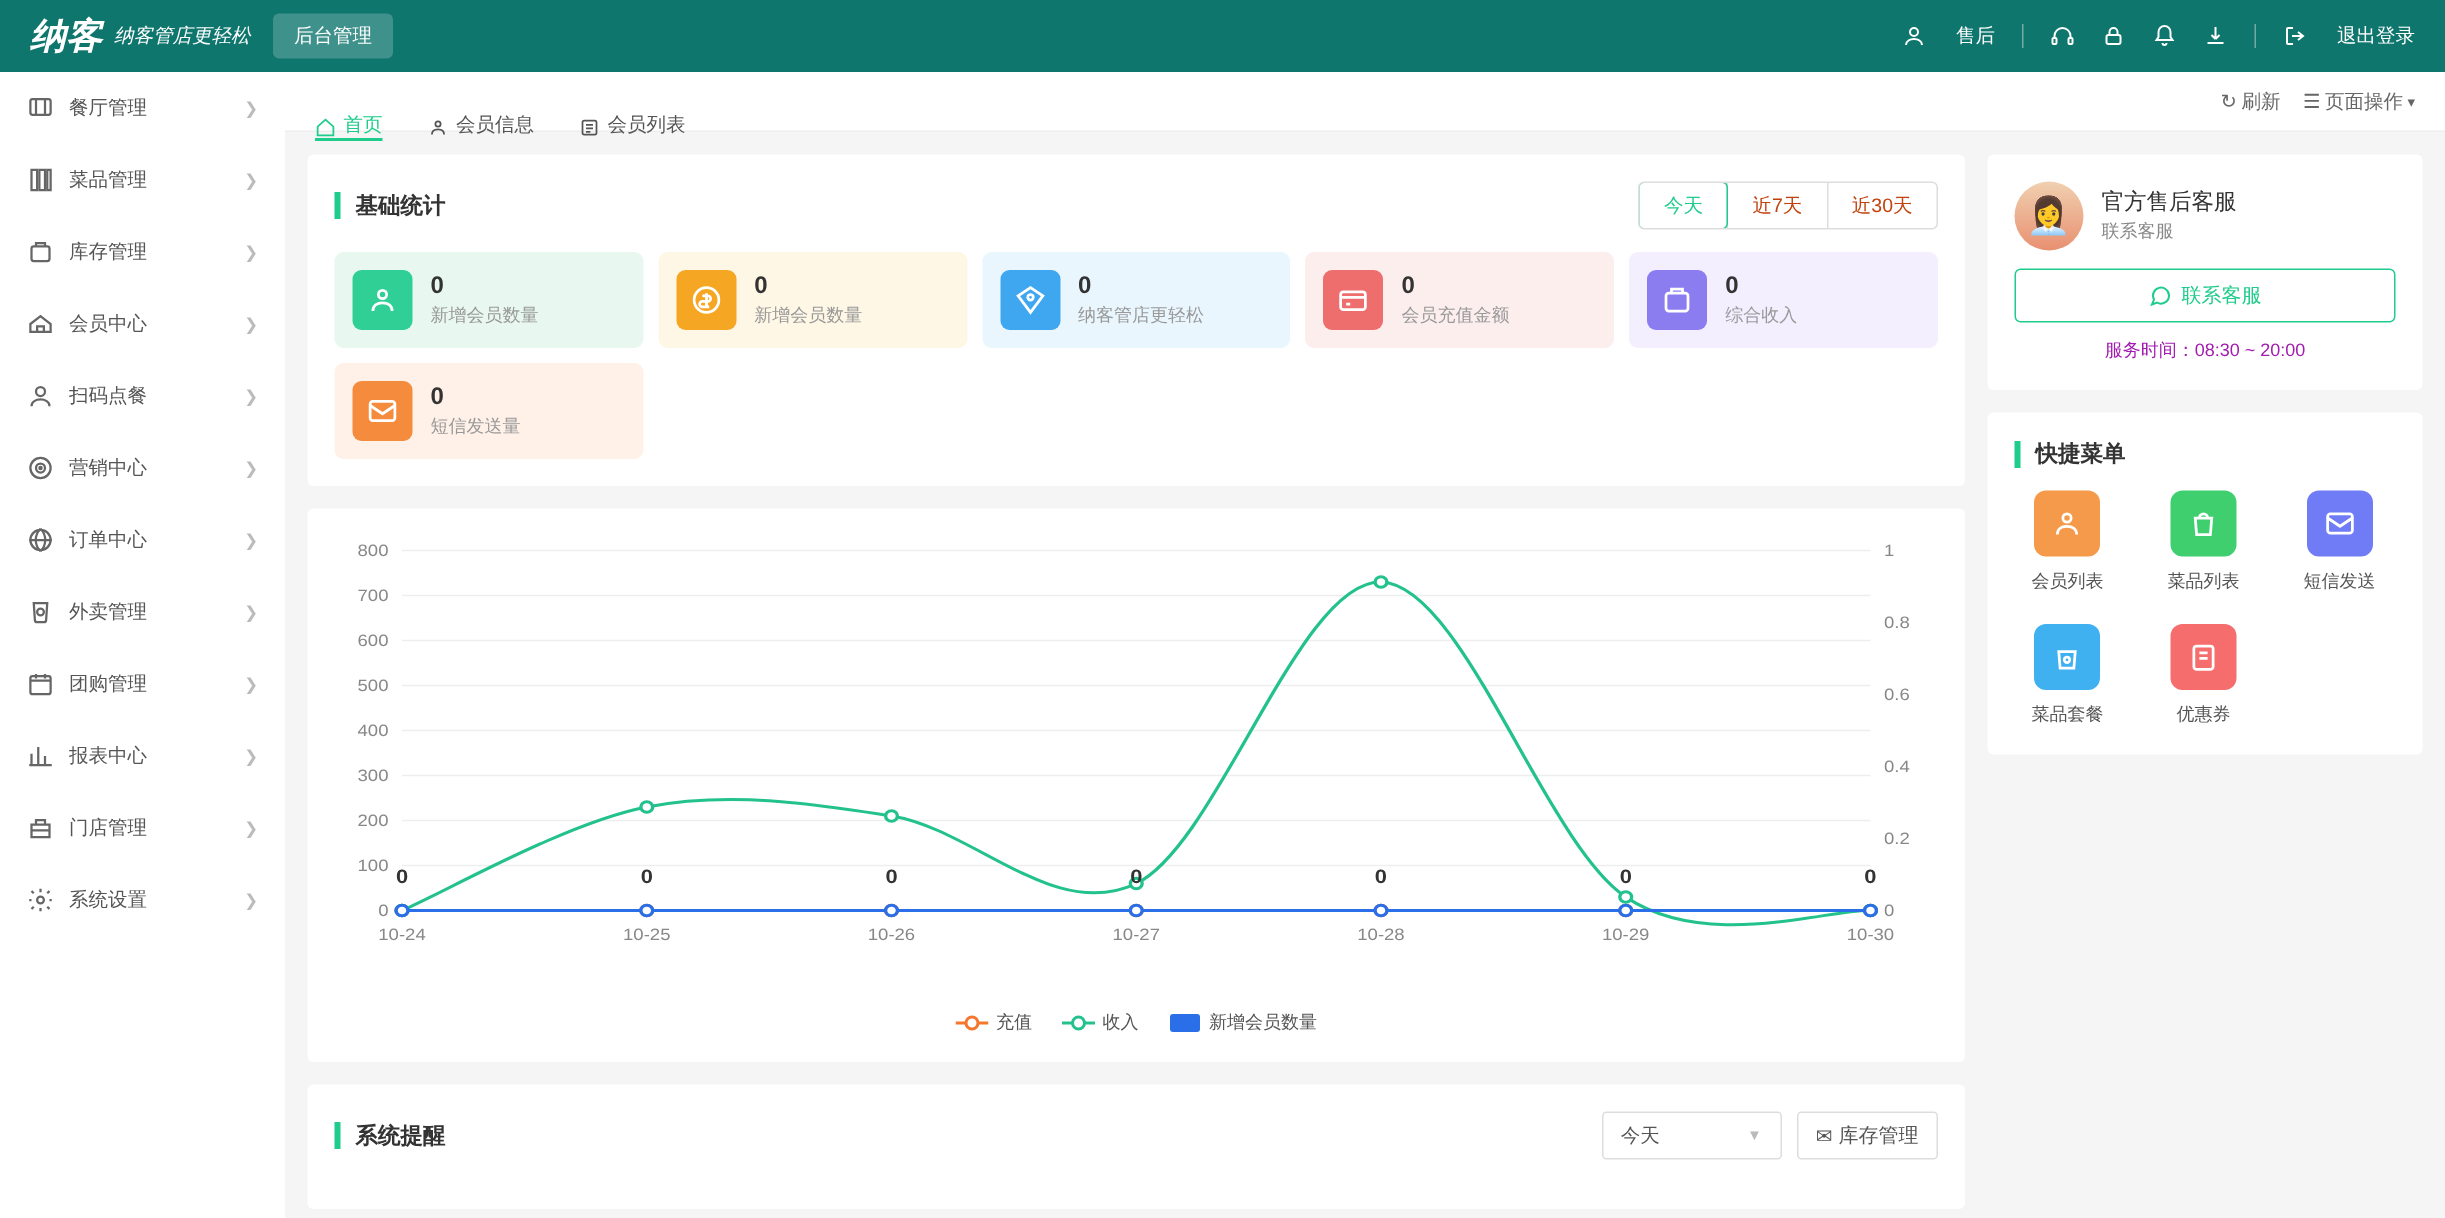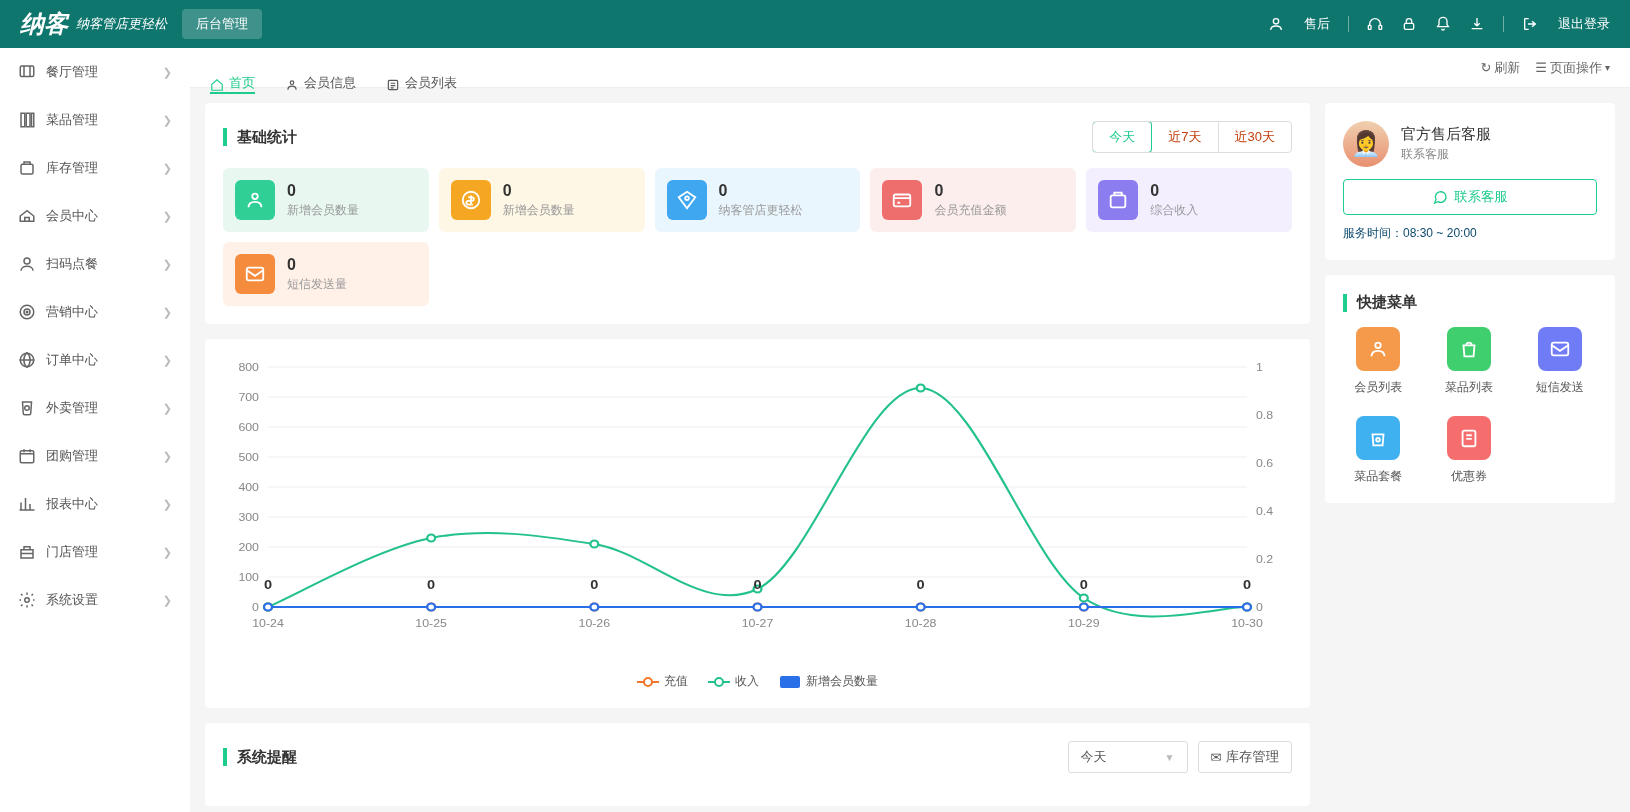--- a/index.html
+++ b/index.html
@@ -39,21 +39,21 @@
 .stat-icon{width:40px;height:40px;border-radius:6px;display:flex;align-items:center;justify-content:center;color:#fff}
 .stat-val{font-size:16px;font-weight:bold;color:#333}
 .stat-label{font-size:12px;color:#999;margin-top:2px}
 .chart-wrap{position:relative;height:310px}
 .legend{display:flex;justify-content:center;gap:20px;margin-top:6px;color:#555;font-size:12px}
 .lg{display:flex;align-items:center;gap:5px}
 .lg-mark{width:22px;height:12px;display:flex;align-items:center;justify-content:center}
 .support{display:flex;align-items:center;gap:12px;margin-bottom:12px}
 .avatar{width:46px;height:46px;border-radius:50%;background:linear-gradient(#f0d0b0,#e89070);display:flex;align-items:center;justify-content:center;font-size:24px}
 .support-btn{width:100%;padding:8px;border:1px solid #1ecc8b;color:#1ecc8b;background:#fff;border-radius:4px;cursor:pointer;display:flex;align-items:center;justify-content:center;gap:6px}
-.service-time{text-align:left;color:#0c4a6e;margin-top:10px;font-size:12px}
+.service-time{text-align:center;color:#a21caf;margin-top:10px;font-size:12px}
 .quick-grid{display:flex;flex-wrap:wrap;gap:20px}
 .quick{flex:0 0 calc(33.33% - 14px);display:flex;flex-direction:column;align-items:center;gap:8px;cursor:pointer}
 .quick-icon{width:44px;height:44px;border-radius:8px;display:flex;align-items:center;justify-content:center;color:#fff}
 .quick-label{font-size:12px;color:#555}
 .select{border:1px solid #ddd;padding:6px 12px;border-radius:3px;min-width:120px;display:flex;justify-content:space-between;align-items:center;color:#555;cursor:pointer}
 .btn-outline{border:1px solid #ddd;padding:6px 12px;border-radius:3px;background:#fff;cursor:pointer;color:#555;display:flex;align-items:center;gap:4px}
 svg{display:block}
 </style>
 </head>
 <body>

